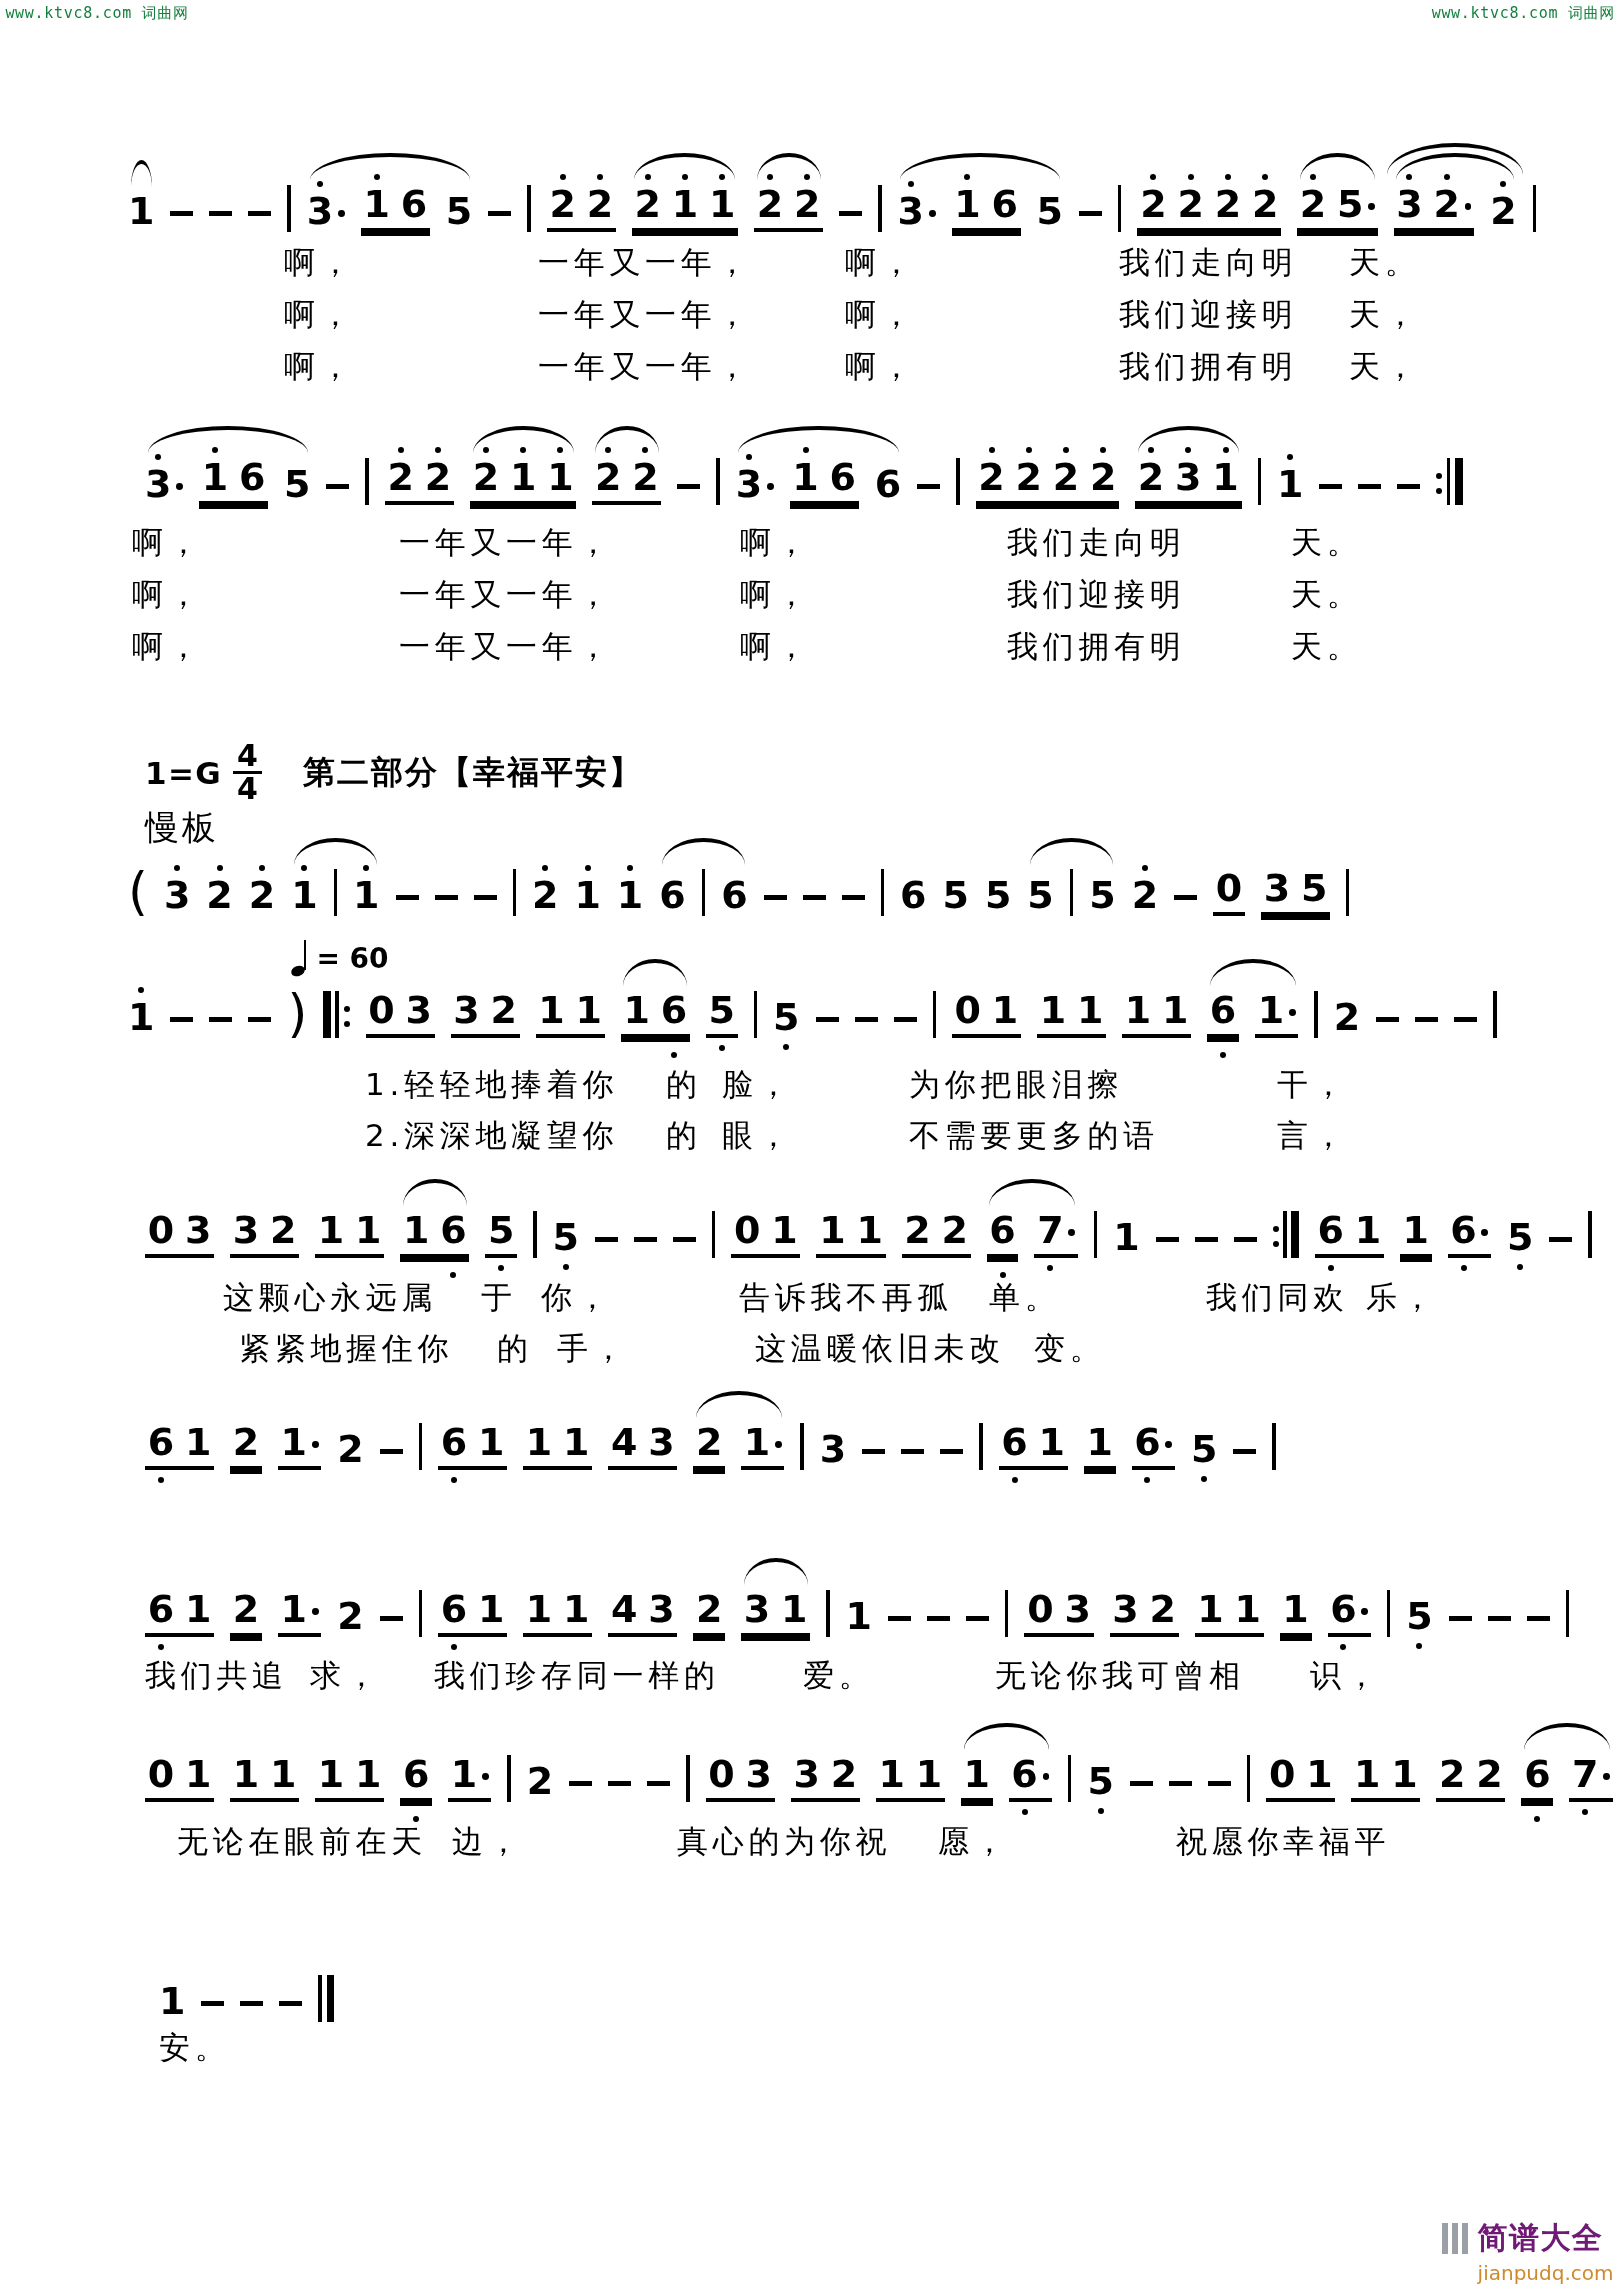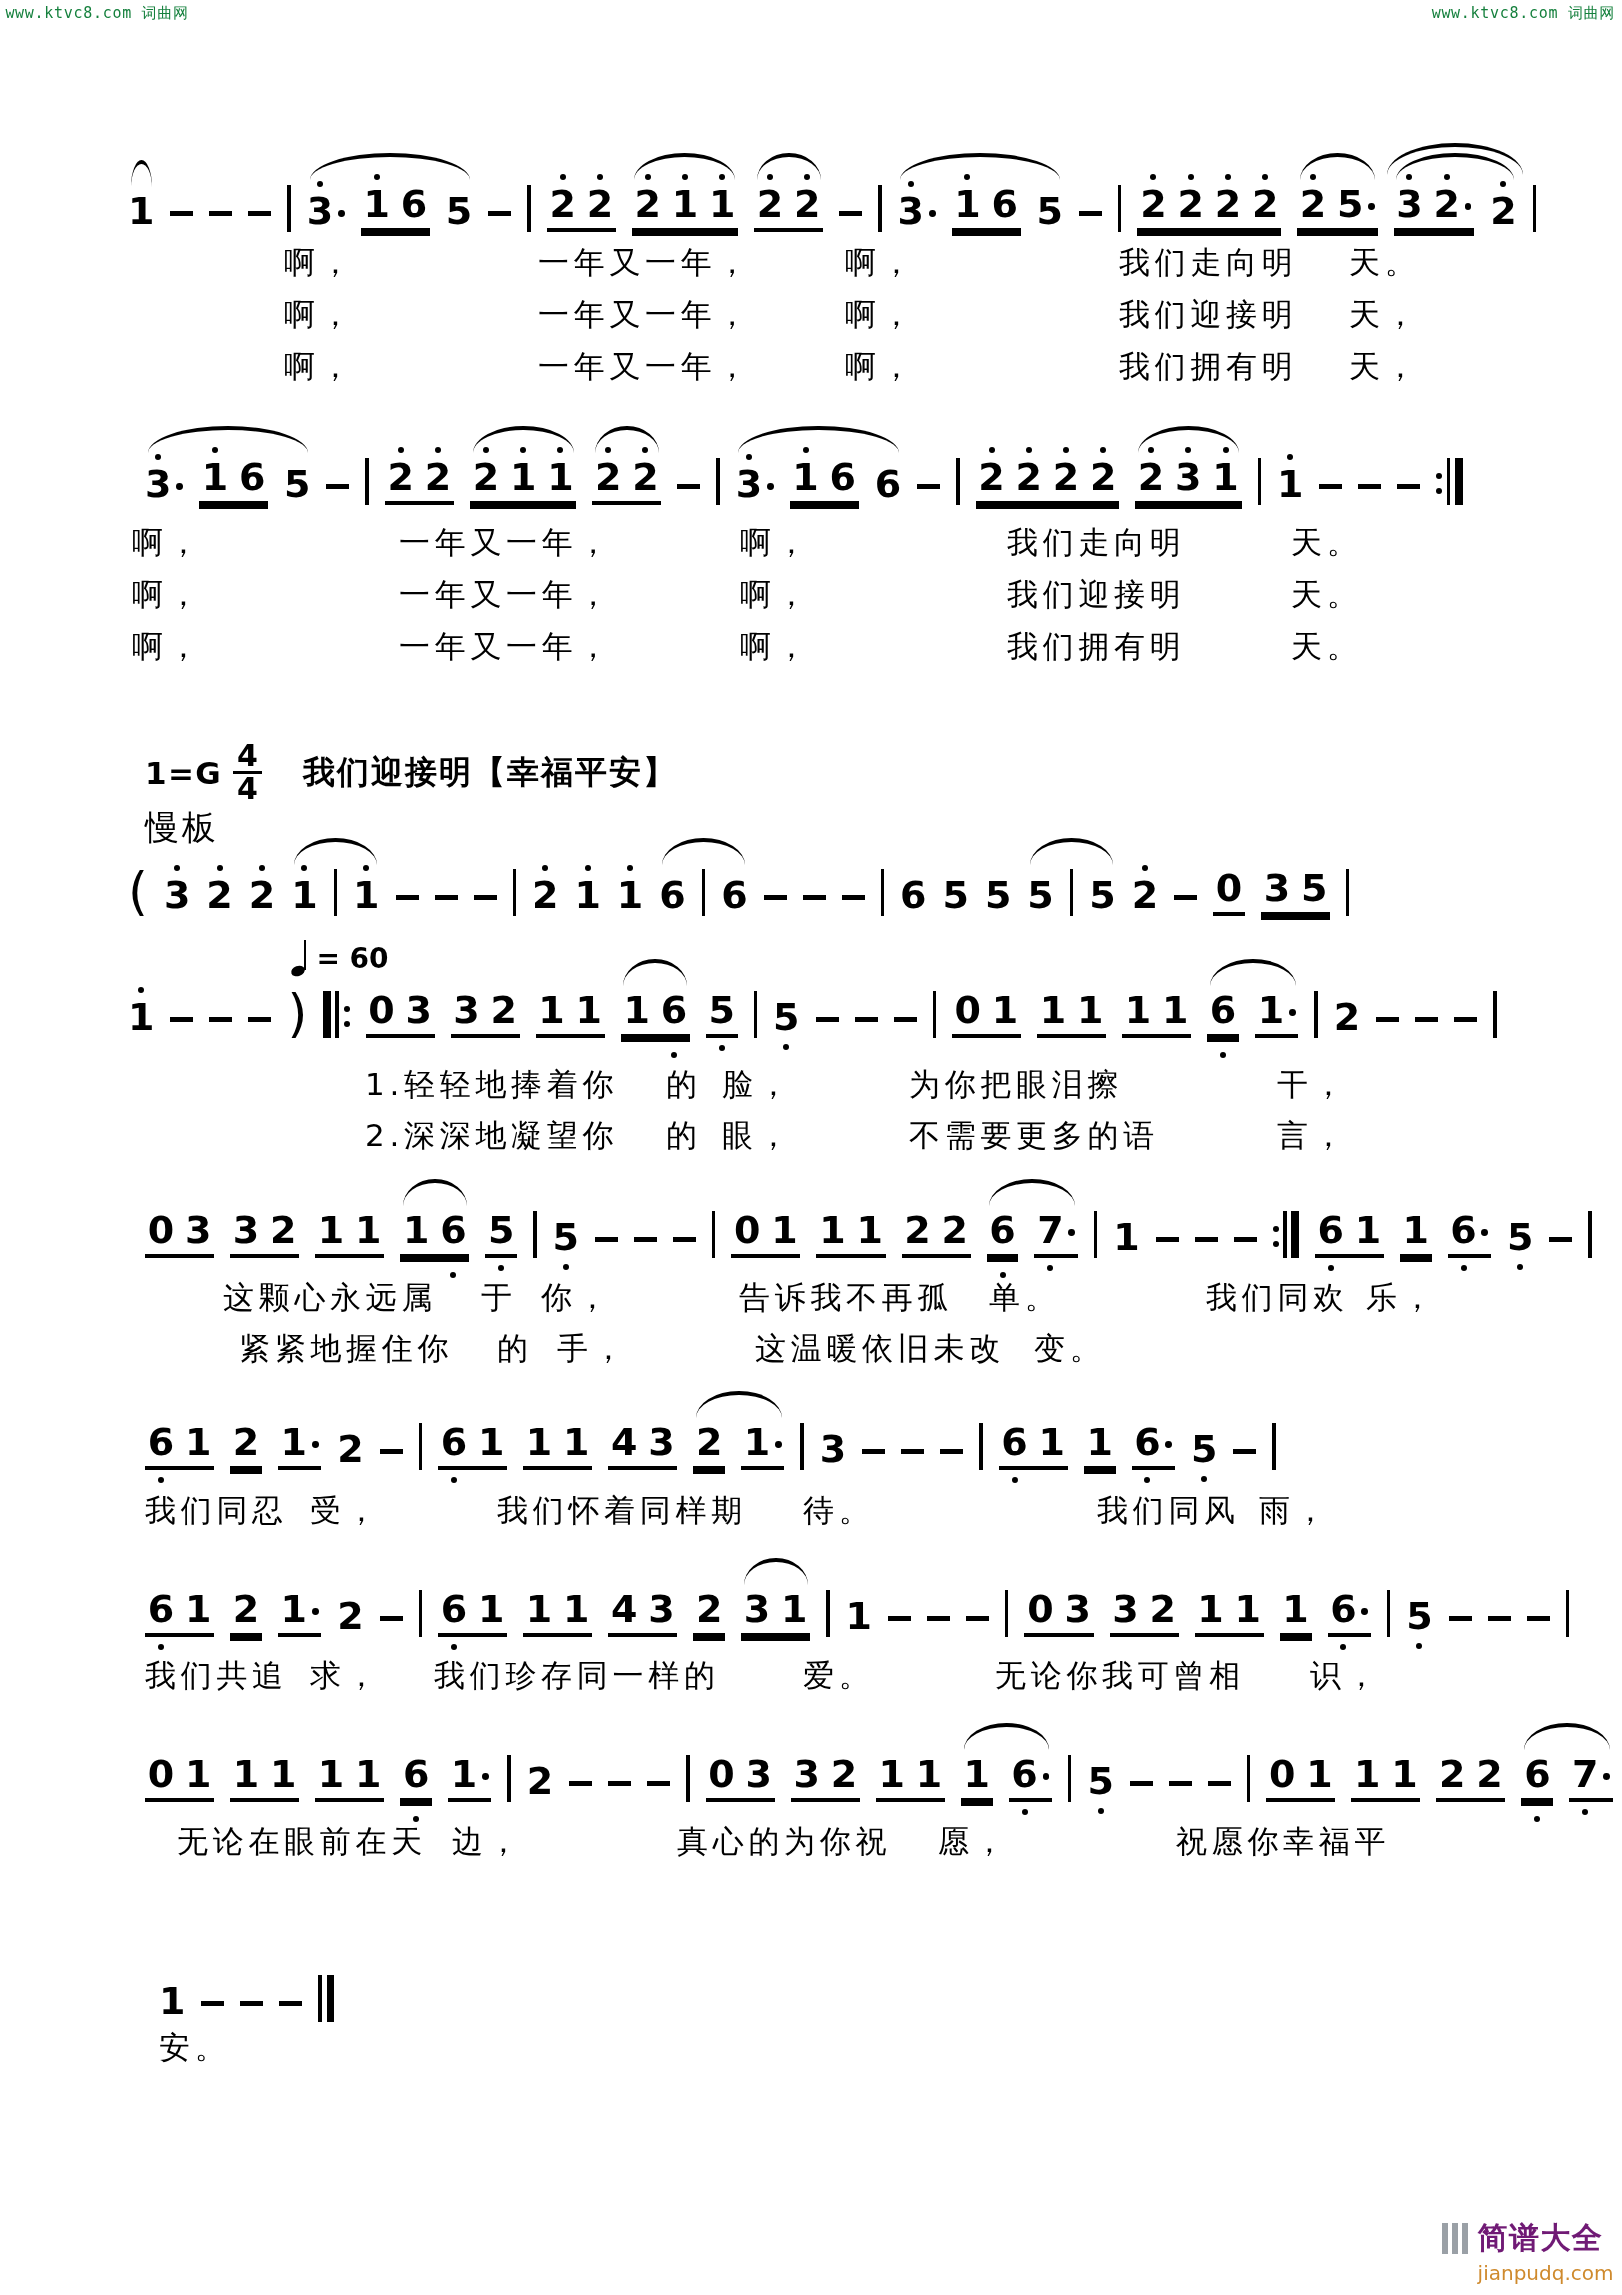--- a/index.html
+++ b/index.html
@@ -71,21 +71,21 @@
 <div id="page">
   <div class="wm wm-left">www.ktvc8.com 词曲网</div>
   <div class="wm wm-right">www.ktvc8.com 词曲网</div>
 
   <div class="khead">
     <span class="keysig">1=G</span>
     <span class="ts">
       <span class="tnum top">4</span>
       <span class="tnum">4</span>
     </span>
-    <span class="sectitle">我们迎接明【幸福平安】</span>
+    <span class="sectitle">第二部分【幸福平安】</span>
   </div>
   <div class="manban">慢板</div>
 
   <div class="tempo">
     <span class="qnote"></span>
     <span class="bpm">= 60</span>
   </div>
 
   <div class="logo">
     <span class="lbars">
@@ -1141,28 +1141,20 @@
       <span class="lseg" style="left: 1206px;">我们同欢</span>
       <span class="lseg" style="left: 1366px;">乐，</span>
     </div>
     <div class="lrow" style="top: 1331px; margin-left: 16px;">
       <span class="lseg" style="left: 223px;">紧紧地握住你</span>
       <span class="lseg" style="left: 481px;">的</span>
       <span class="lseg" style="left: 541px;">手，</span>
       <span class="lseg" style="left: 739px;">这温暖依旧未改</span>
       <span class="lseg" style="left: 1018px;">变。</span>
     </div>
-    <div class="lrow" style="top: 1493px;">
-      <span class="lseg" style="left: 145px;">我们同忍</span>
-      <span class="lseg" style="left: 310px;">受，</span>
-      <span class="lseg" style="left: 497px;">我们怀着同样期</span>
-      <span class="lseg" style="left: 803px;">待。</span>
-      <span class="lseg" style="left: 1097px;">我们同风</span>
-      <span class="lseg" style="left: 1259px;">雨，</span>
-    </div>
     <div class="lrow" style="top: 1658px;">
       <span class="lseg" style="left: 145px;">我们共追</span>
       <span class="lseg" style="left: 310px;">求，</span>
       <span class="lseg" style="left: 434px;">我们珍存同一样的</span>
       <span class="lseg" style="left: 803px;">爱。</span>
       <span class="lseg" style="left: 995px;">无论你我可曾相</span>
       <span class="lseg" style="left: 1310px;">识，</span>
     </div>
     <div class="lrow" style="top: 1824px;">
       <span class="lseg" style="left: 177px;">无论在眼前在天</span>

